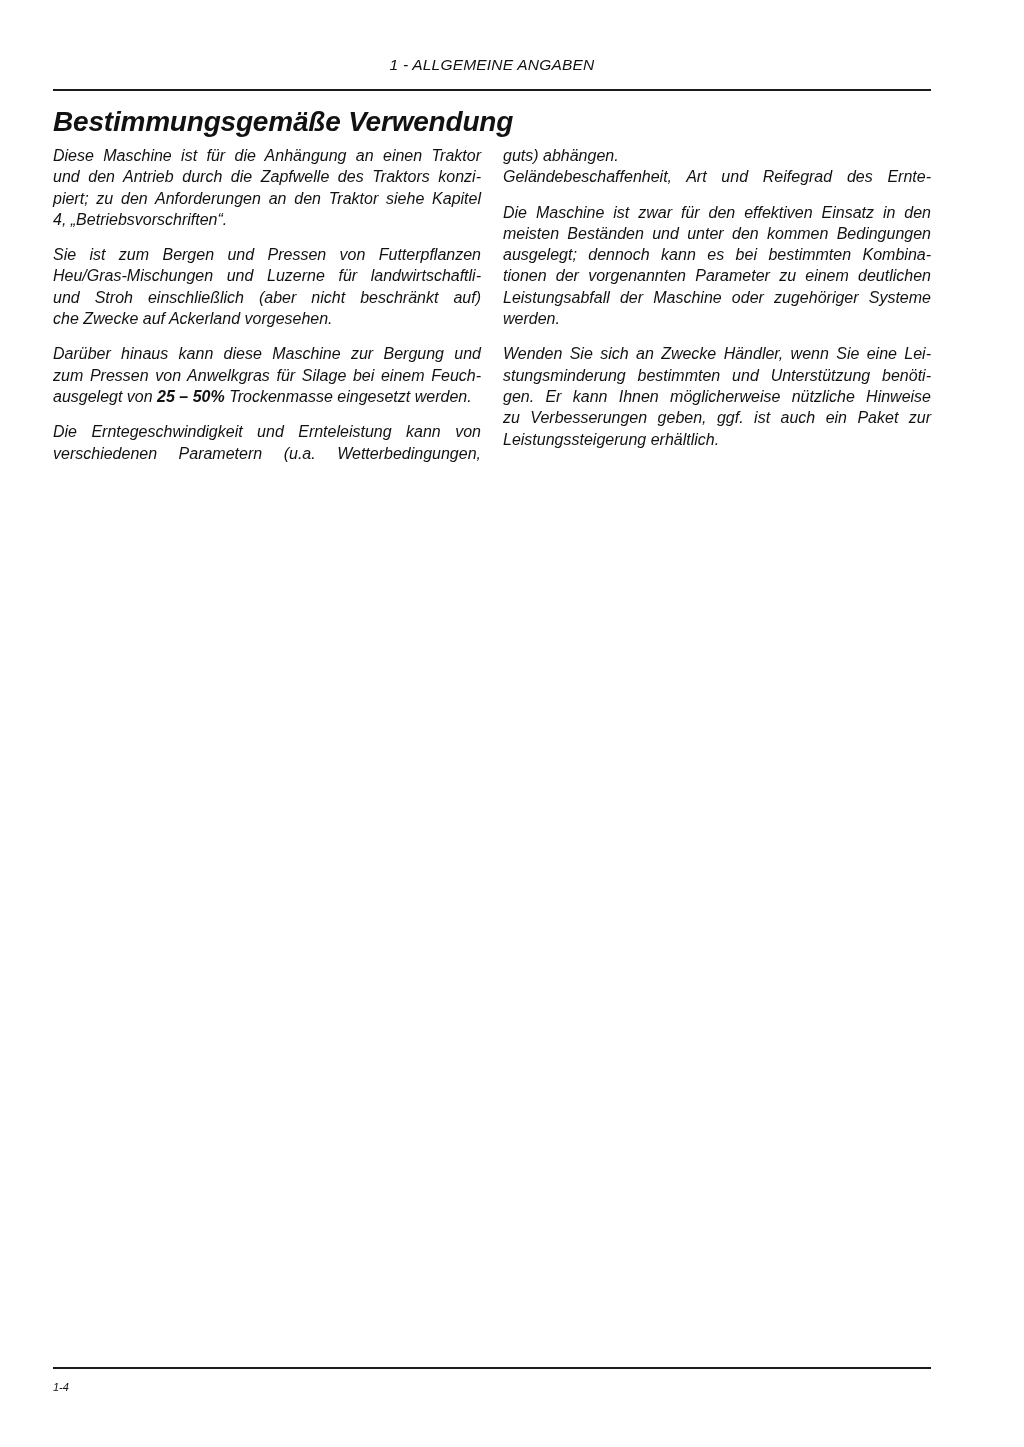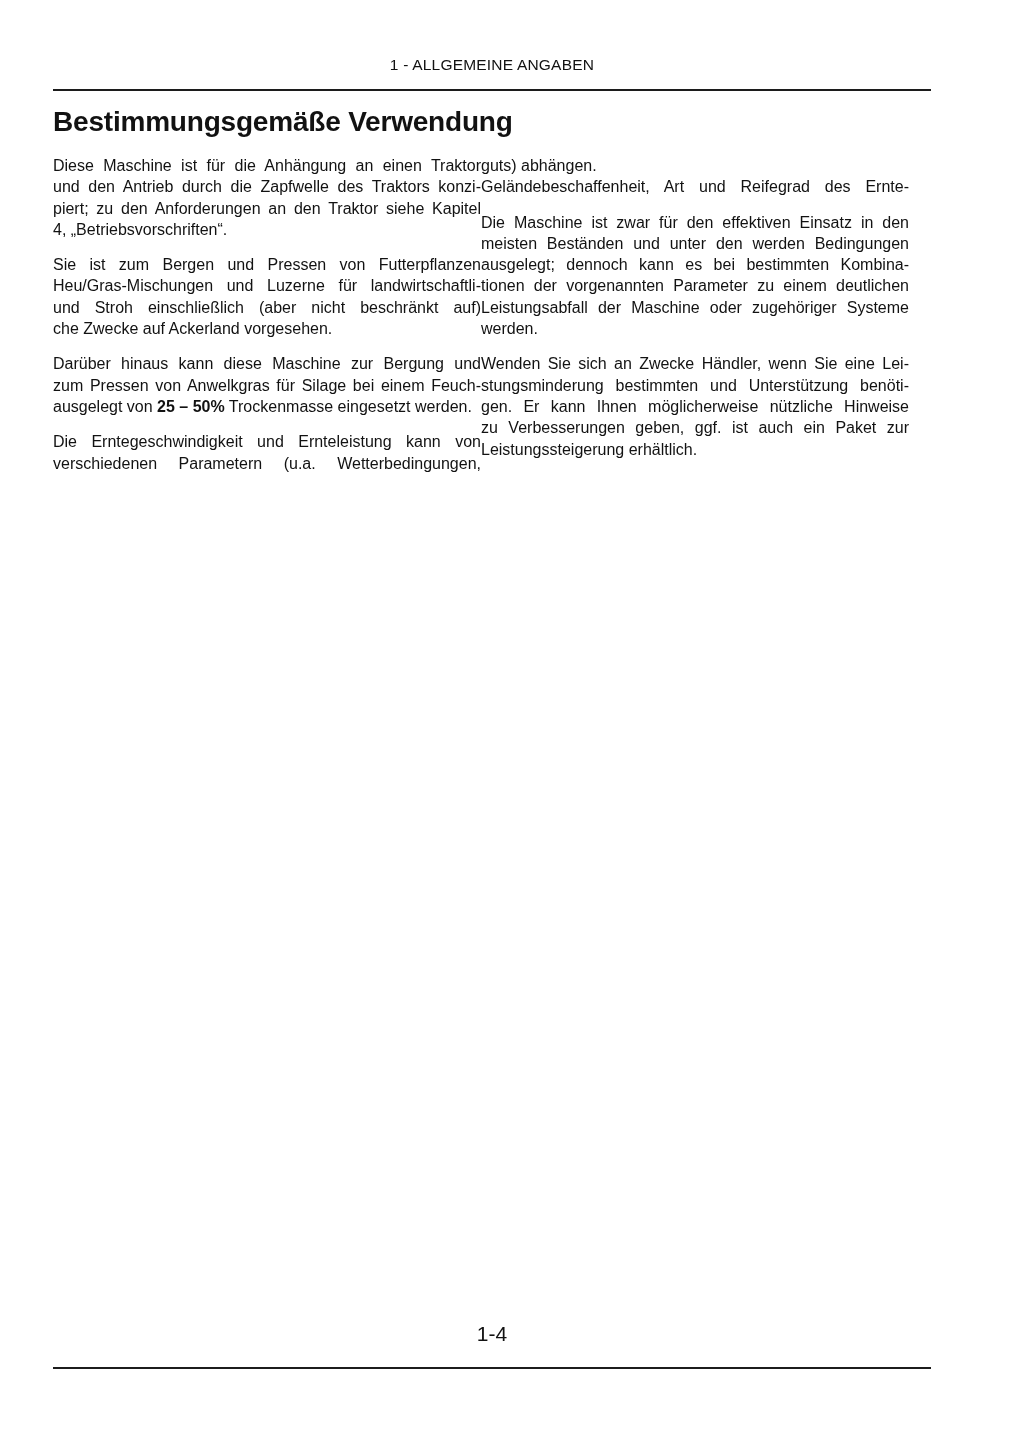--- a/index.html
+++ b/index.html
@@ -8,20 +8,21 @@
     background: #ffffff;
   }
   .page {
     position: relative;
     width: 1024px;
     height: 1447px;
     background: #ffffff;
     font-family: "Liberation Sans", sans-serif;
     color: #121212;
     overflow: hidden;
+    font-style: italic;
   }
   .running-header {
     position: absolute;
     left: 53px;
     top: 56px;
     width: 878px;
     text-align: center;
     font-size: 15.5px;
     letter-spacing: 0.2px;
   }
@@ -40,23 +41,24 @@
     margin: 0;
     font-size: 28px;
     line-height: 34px;
     font-weight: bold;
     letter-spacing: -0.2px;
     text-align: right;
   }
   .columns {
     position: absolute;
     left: 53px;
-    top: 155px;
+    top: 145px;
     width: 878px;
     display: flex;
+    gap: 22px;
   }
   .col {
     width: 428px;
     flex: 0 0 428px;
   }
   .para {
     margin: 0 0 14px 0;
     font-size: 16px;
     line-height: 21.3px;
   }
@@ -76,24 +78,24 @@
     position: absolute;
     left: 53px;
     top: 1367px;
     width: 878px;
     height: 2px;
     background: #1c1c1c;
   }
   .page-number {
     position: absolute;
     left: 53px;
-    top: 1322px;
+    top: 1381px;
     width: 878px;
-    text-align: center;
-    font-size: 21px;
+    text-align: left;
+    font-size: 11px;
   }
 </style>
 </head>
 <body>
 
 <div class="page">
 
   <div class="running-header">1 - ALLGEMEINE ANGABEN</div>
   <div class="header-rule"></div>
 
@@ -125,21 +127,21 @@
       </p>
     </div>
 
     <div class="col">
       <p class="para">
         <span class="line last">guts) abhängen.</span>
         <span class="line">Geländebeschaffenheit, Art und Reifegrad des Ernte-</span>
       </p>
       <p class="para">
         <span class="line">Die Maschine ist zwar für den effektiven Einsatz in den</span>
-        <span class="line">meisten Beständen und unter den werden Bedingungen</span>
+        <span class="line">meisten Beständen und unter den kommen Bedingungen</span>
         <span class="line">ausgelegt; dennoch kann es bei bestimmten Kombina-</span>
         <span class="line">tionen der vorgenannten Parameter zu einem deutlichen</span>
         <span class="line">Leistungsabfall der Maschine oder zugehöriger Systeme</span>
         <span class="line last">werden.</span>
       </p>
       <p class="para">
         <span class="line">Wenden Sie sich an Zwecke Händler, wenn Sie eine Lei-</span>
         <span class="line">stungsminderung bestimmten und Unterstützung benöti-</span>
         <span class="line">gen. Er kann Ihnen möglicherweise nützliche Hinweise</span>
         <span class="line">zu Verbesserungen geben, ggf. ist auch ein Paket zur</span>

